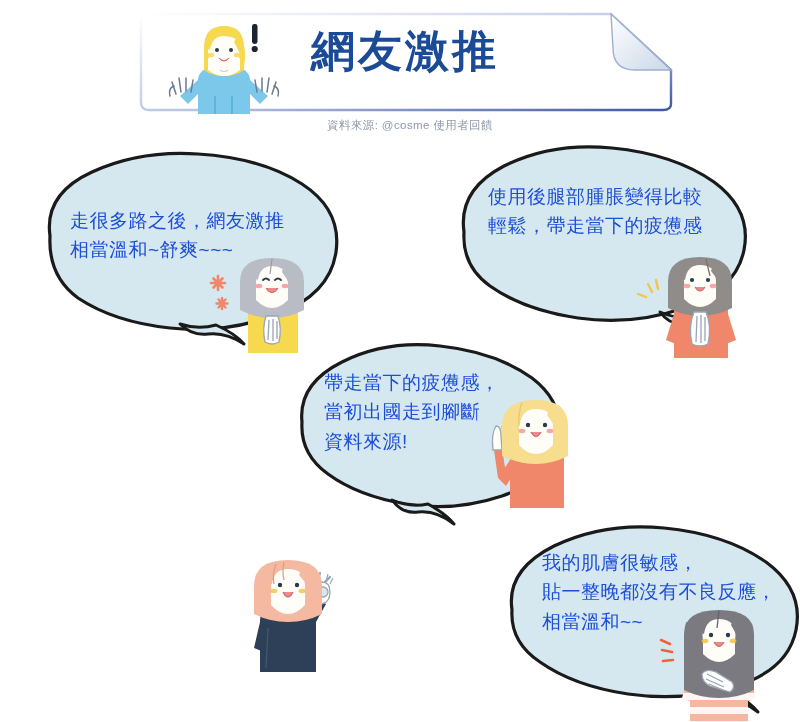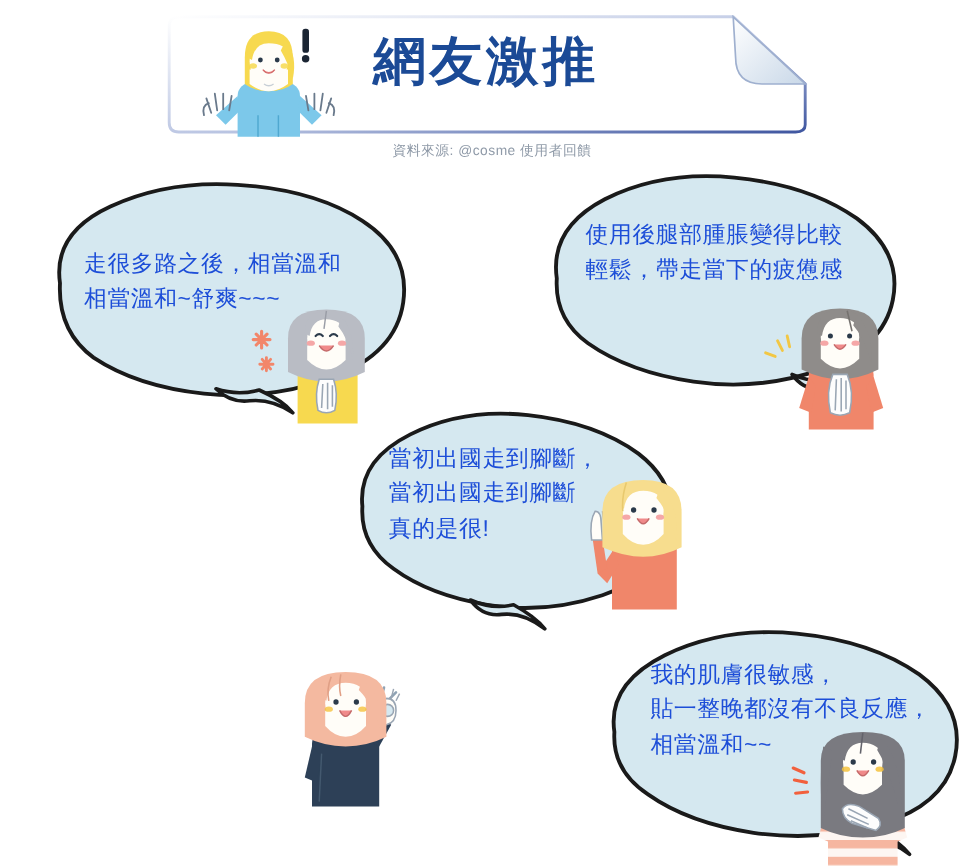--- a/index.html
+++ b/index.html
@@ -131,21 +131,21 @@
   </div>
 
   <div id="banner-source">資料來源: @cosme 使用者回饋</div>
   <div id="banner-title">網友激推</div>
 
   <div class="bubble-group" style="left:30px; top:148px;">
     <svg width="320" height="200" viewBox="0 0 320 200">
       <path d="M20 88 Q14 46 62 24 Q110 2 168 6 Q232 10 272 36 Q312 62 306 104 Q300 146 248 166 Q196 186 140 180 Q84 174 48 150 Q18 128 20 88 Z" fill="#d5e8f0" stroke="#1a1a1a" stroke-width="3.2" stroke-linejoin="round"></path>
       <path d="M150 176 Q168 182 186 177 Q206 186 214 196 Q196 184 178 186 Q162 188 150 176 Z" fill="#d5e8f0" stroke="#1a1a1a" stroke-width="3" stroke-linejoin="round"></path>
     </svg>
-    <div class="bubble-text" style="left:40px; top:58px;"><span>走很多路之後，相當溫和</span>
+    <div class="bubble-text" style="left:40px; top:58px;"><span>走很多路之後，網友激推</span>
 <span>相當溫和~舒爽~~~</span></div>
   </div>
 
   <div class="char" style="left:232px; top:248px;">
     <svg width="80" height="105" viewBox="0 0 80 105">
       <g>
         <path d="M-14 28 l0 14 M-21 35 l14 0 M-18.5 30.5 l9 9 M-9.5 30.5 l-9 9" stroke="#f2866a" stroke-width="2.6" stroke-linecap="round"></path>
         <path d="M-10 50 l0 11 M-15.5 55.5 l11 0 M-13.5 51.5 l7 8 M-6.5 51.5 l-7 8" stroke="#f2866a" stroke-width="2.4" stroke-linecap="round"></path>
       </g>
       <path d="M16 62 Q16 53 30 50 L52 50 Q66 53 66 62 L66 105 L16 105 Z" fill="#f7d94f"></path>
@@ -202,23 +202,23 @@
         <path d="M37 68 L36 94 M41 67 L41 95 M45 69 L45 93" fill="none"></path>
       </g>
     </svg>
   </div>
 
   <div class="bubble-group" style="left:288px; top:338px;">
     <svg width="290" height="190" viewBox="0 0 290 190">
       <path d="M14 84 Q10 46 54 24 Q98 2 152 8 Q208 14 244 40 Q278 66 270 104 Q262 142 214 158 Q166 174 118 166 Q70 158 40 136 Q12 116 14 84 Z" fill="#d5e8f0" stroke="#1a1a1a" stroke-width="3.2" stroke-linejoin="round"></path>
       <path d="M104 162 Q122 170 140 166 Q158 176 166 186 Q148 172 130 174 Q114 176 104 162 Z" fill="#d5e8f0" stroke="#1a1a1a" stroke-width="3" stroke-linejoin="round"></path>
     </svg>
-    <div class="bubble-text" style="left:36px; top:30px;"><span>當初出國走到腳斷，</span>
+    <div class="bubble-text" style="left:36px; top:30px;"><span>帶走當下的疲憊感，</span>
 <span>當初出國走到腳斷</span>
-<span>真的是很!</span></div>
+<span>資料來源!</span></div>
   </div>
 
   <div class="char" style="left:488px; top:392px;">
     <svg width="86" height="116" viewBox="0 0 86 116">
       <path d="M22 66 Q22 56 38 53 L60 53 Q76 56 76 66 L76 116 L22 116 Z" fill="#f0866a"></path>
       <path d="M22 68 L10 86 L18 94 L28 78 Z" fill="#f0866a"></path>
       <path d="M10 86 L6 58 L14 56 L18 82 Z" fill="#f0866a"></path>
       <g fill="#fffdf8" stroke="#9aa6b4" stroke-width="1.3">
         <path d="M5 58 Q3 42 8 34 Q13 34 13 44 L14 58 Z"></path>
       </g>

